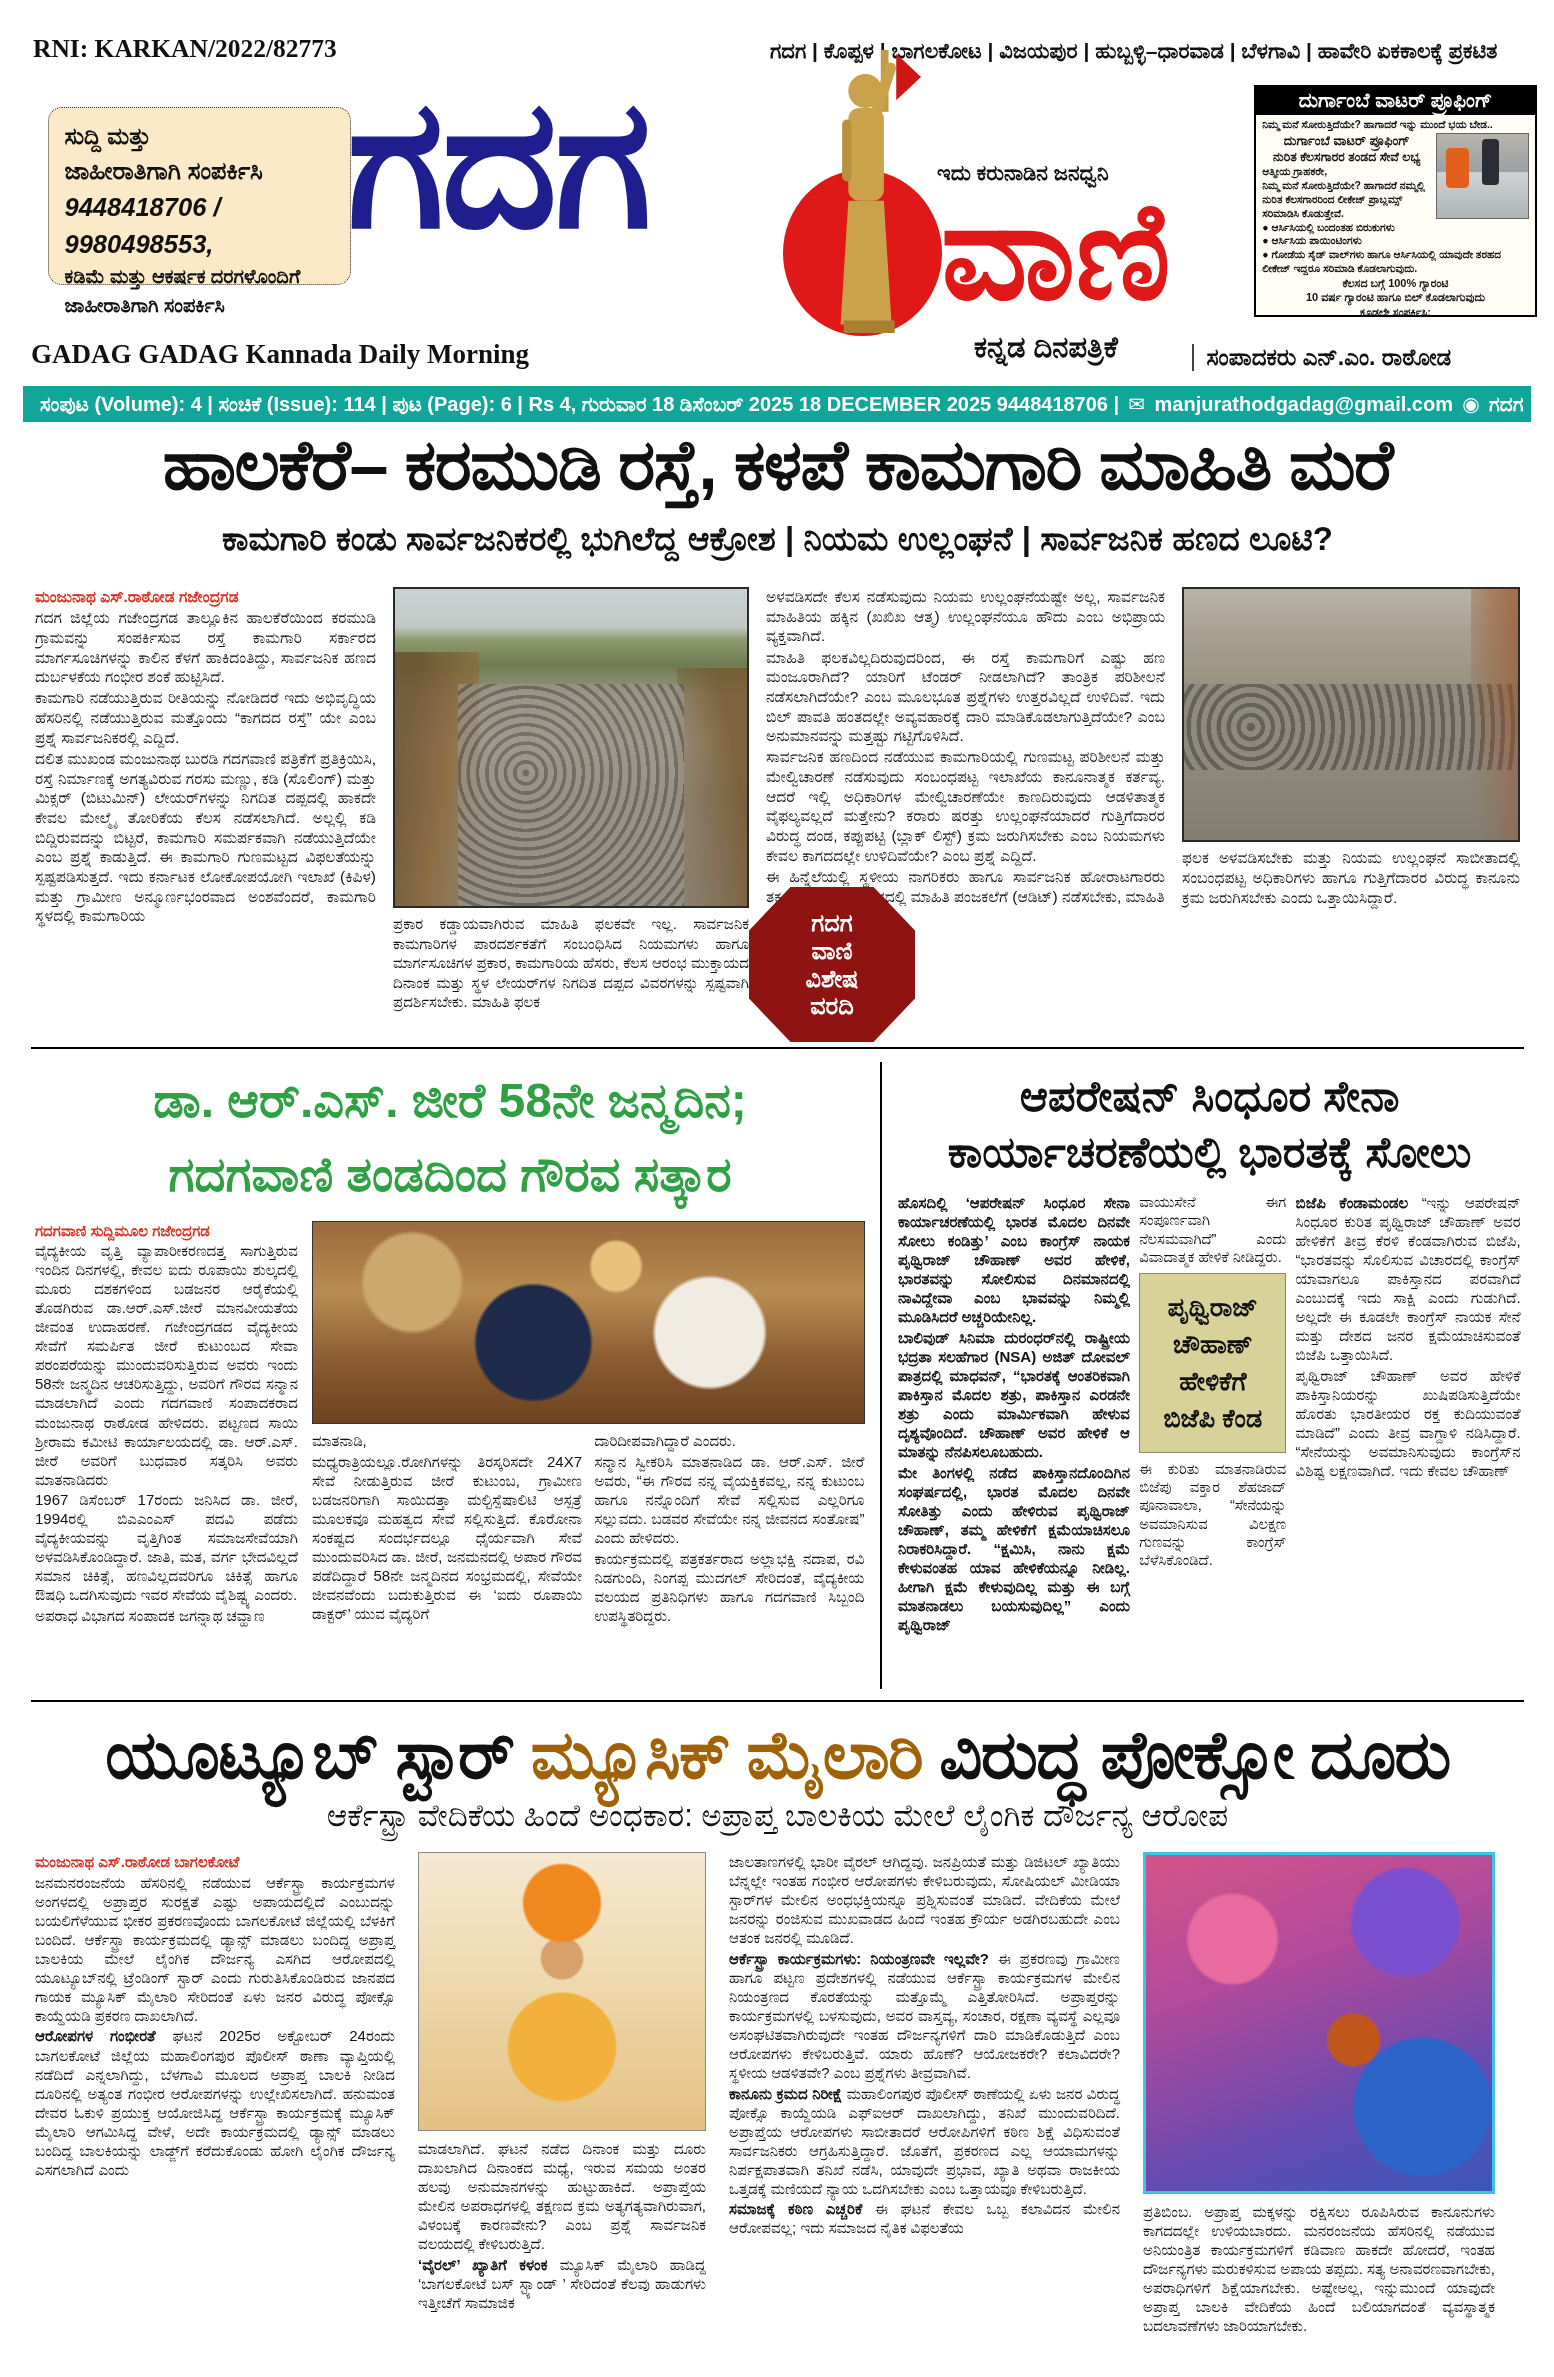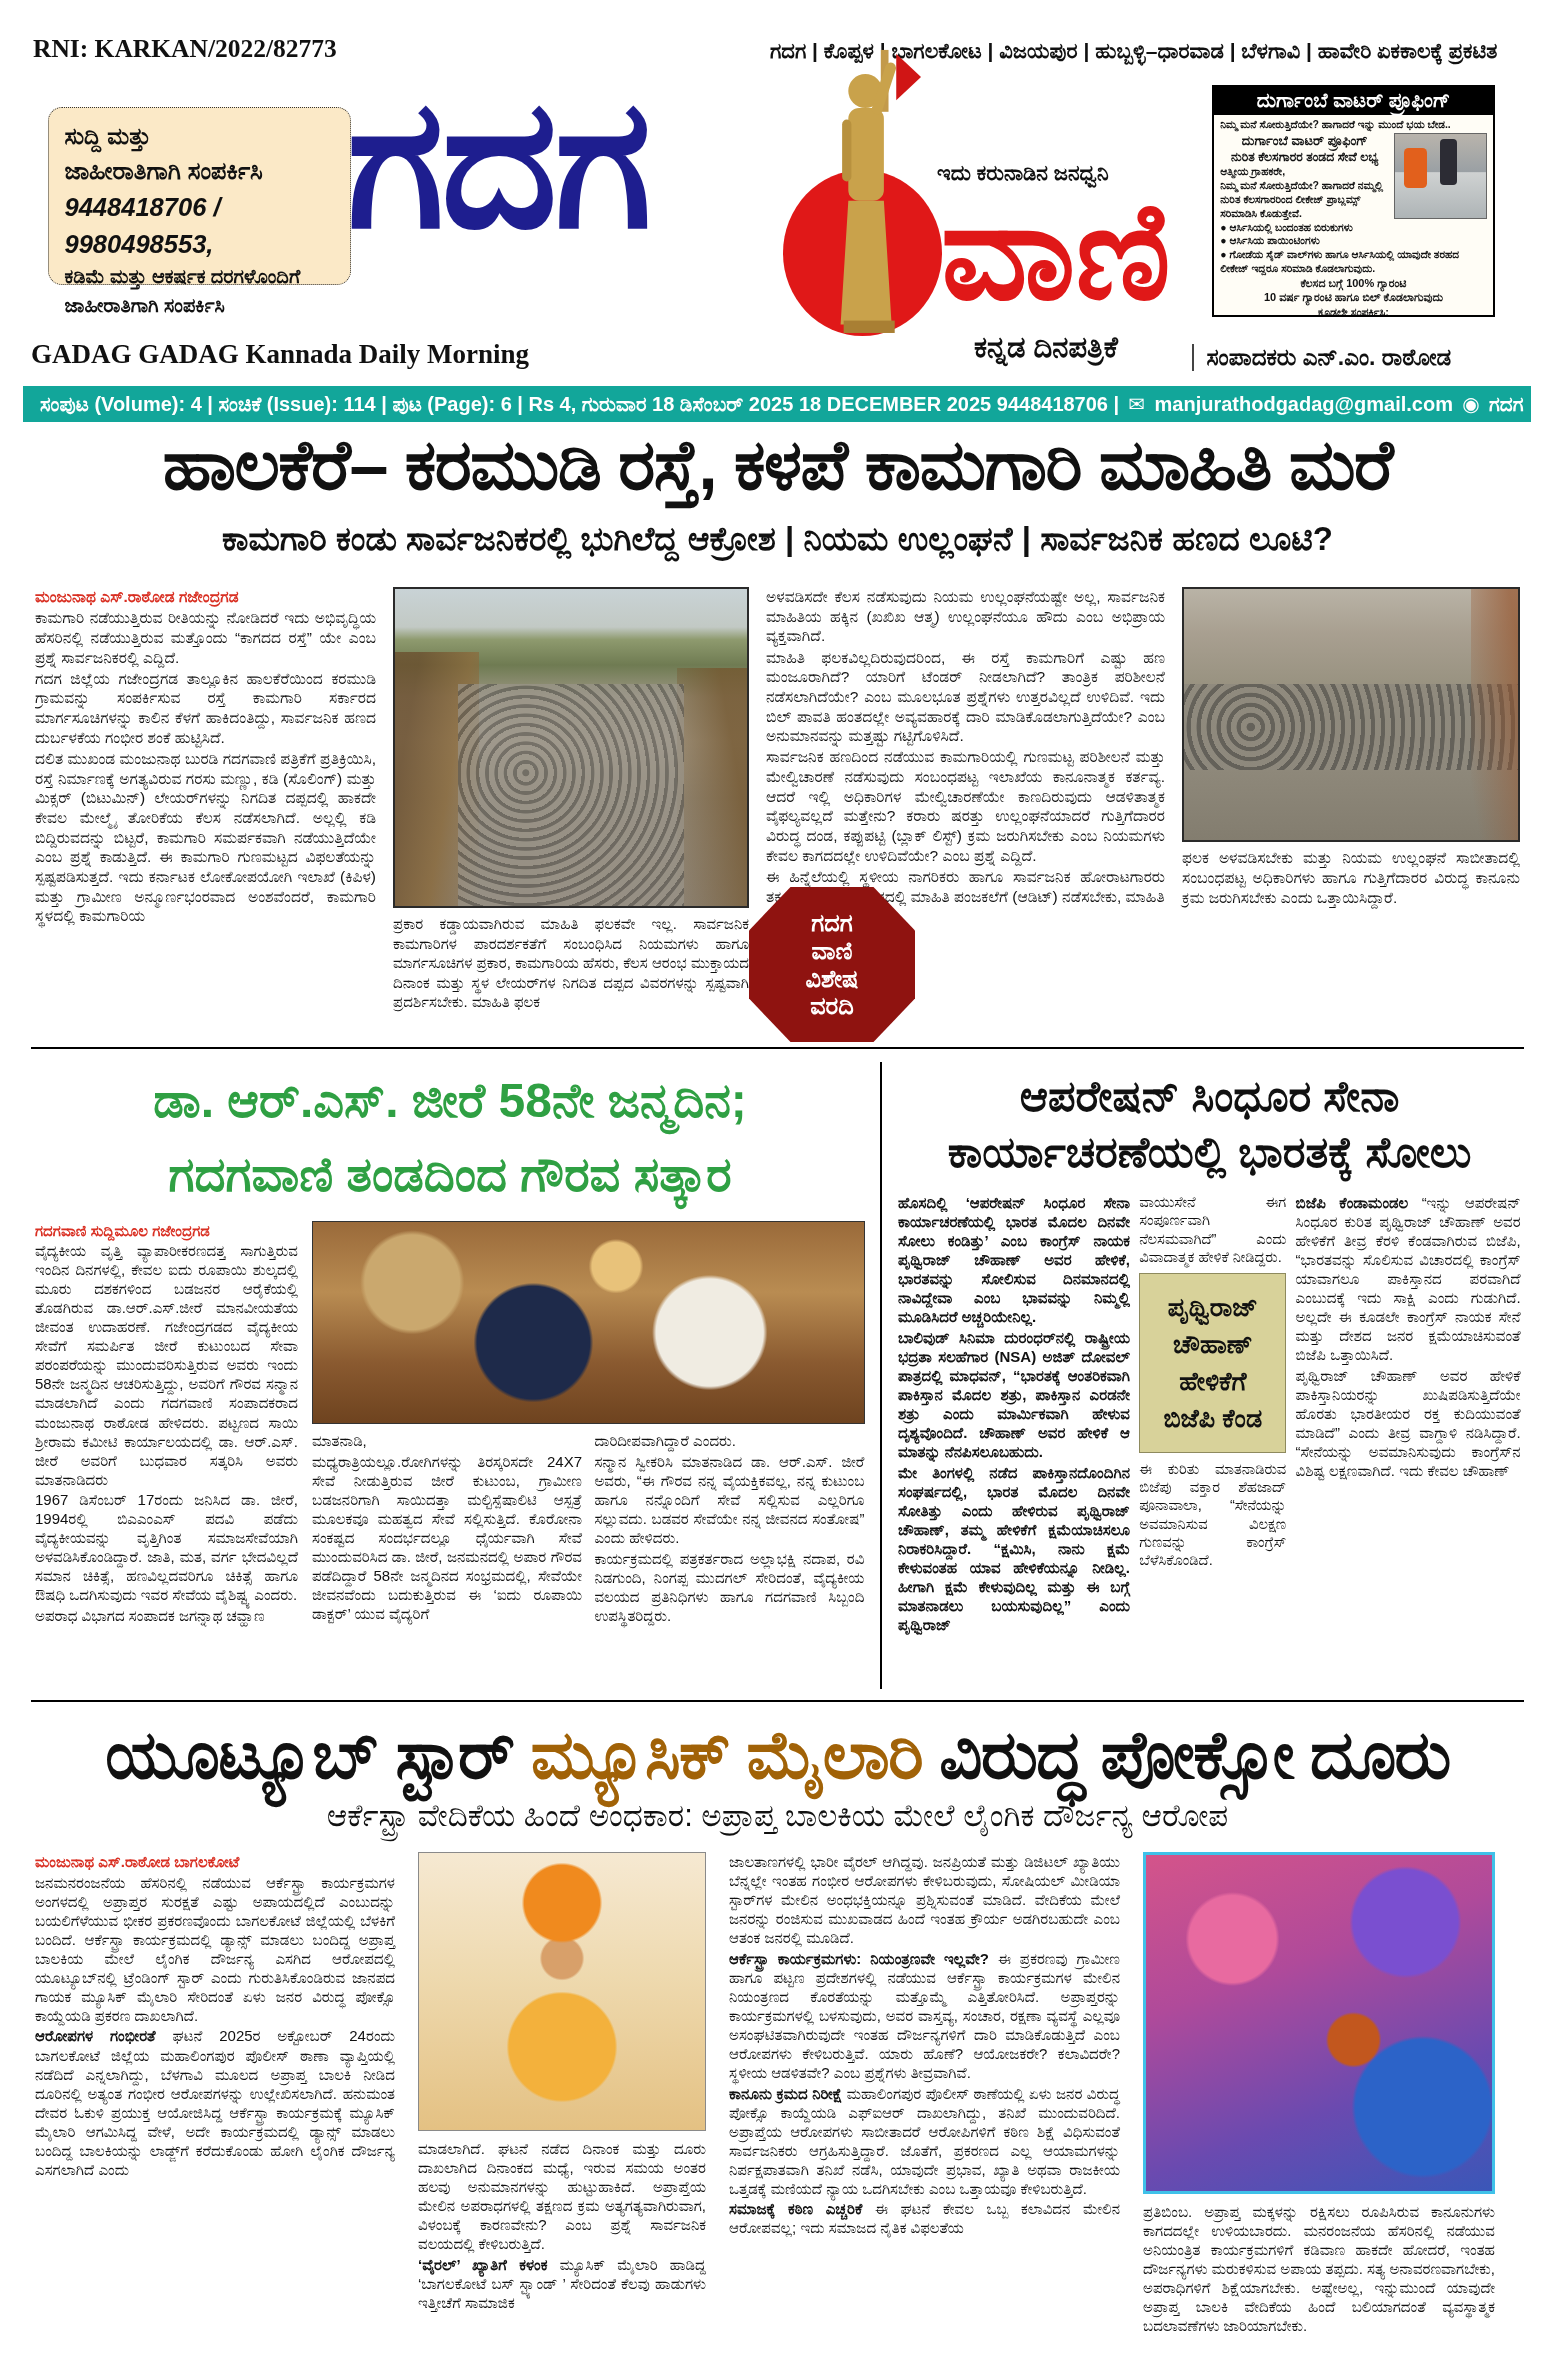--- a/index.html
+++ b/index.html
@@ -19,21 +19,21 @@
   .cb-l4,.cb-l5{font-size:19.4px;font-weight:bold;}
   .mast-gadag{left:347px;top:74px;font-size:180px;font-weight:800;color:#1E1E8F;line-height:1;letter-spacing:-3.1px;}
   .statue-blob{left:783px;top:170px;width:159px;height:166px;background:#E01818;border-radius:50%;}
   .statue{left:805px;top:46px;width:116px;height:294px;}
   .mast-tagline{left:937px;top:161px;font-size:21px;font-weight:bold;color:#111;}
   .mast-vani{left:941px;top:184px;font-size:135px;font-weight:800;color:#E01818;line-height:1;}
   .mast-daily{left:974px;top:331px;font-size:29px;font-weight:bold;}
   .eng-line{left:31px;top:339px;font-size:27px;font-weight:bold;}
   .editor-line{left:1192px;top:344px;font-size:23px;font-weight:bold;border-left:2.3px solid #444;padding-left:12.4px;}
   
-  .ad-box{left:1212px;top:85px;width:283px;height:232px;border:2.3px solid #000;background:#fffdf6;
+  .ad-box{left:1254px;top:85px;width:283px;height:232px;border:2.3px solid #000;background:#fffdf6;
           box-sizing:border-box;overflow:hidden;}
   .ad-head{background:#000;color:#fff;font-size:20px;font-weight:bold;text-align:center;padding:2.3px 0;}
   .ad-body{position:relative;padding:3.1px 6.2px;font-size:10.5px;line-height:1.32;font-weight:bold;}
   .ad-photo{float:right;width:91px;height:84px;margin:1.5px 0 3.1px 4.6px;border:0.8px solid #666;
       background:linear-gradient(180deg,#b9b4ac 0%,#9aa0a4 45%,#cfd2d2 46%,#aeb4b6 100%);position:relative;}
   .ad-photo .worker{position:absolute;left:9.3px;top:14px;width:23px;height:40px;background:#e2601c;border-radius:4.6px;}
   .ad-photo .worker2{position:absolute;left:45px;top:4.6px;width:17px;height:46px;background:#2c2c34;border-radius:3.9px;}
   .ad-l2{font-size:13px;text-align:center;}
   .ad-l3{font-size:12.4px;text-align:center;}
   .ad-bullet{font-size:10.5px;}
@@ -190,22 +190,22 @@
     <span>ಗದಗ</span>
   </div>
 
   <div class="abs s1-headline">ಹಾಲಕೆರೆ– ಕರಮುಡಿ ರಸ್ತೆ, ಕಳಪೆ ಕಾಮಗಾರಿ ಮಾಹಿತಿ ಮರೆ</div>
   <div class="abs s1-subhead">ಕಾಮಗಾರಿ ಕಂಡು ಸಾರ್ವಜನಿಕರಲ್ಲಿ ಭುಗಿಲೆದ್ದ ಆಕ್ರೋಶ | ನಿಯಮ ಉಲ್ಲಂಘನೆ | ಸಾರ್ವಜನಿಕ ಹಣದ ಲೂಟಿ?</div>
 
   <div class="abs s1-body">
     <div class="col-s1-1 bodytext just">
       <p class="byline">ಮಂಜುನಾಥ ಎಸ್.ರಾಠೋಡ ಗಜೇಂದ್ರಗಡ</p>
       <div>
+          <p>ಗದಗ ಜಿಲ್ಲೆಯ ಗಜೇಂದ್ರಗಡ ತಾಲ್ಲೂಕಿನ ಹಾಲಕೆರೆಯಿಂದ ಕರಮುಡಿ ಗ್ರಾಮವನ್ನು ಸಂಪರ್ಕಿಸುವ ರಸ್ತೆ ಕಾಮಗಾರಿ ಸರ್ಕಾರದ ಮಾರ್ಗಸೂಚಿಗಳನ್ನು ಕಾಲಿನ ಕೆಳಗೆ ಹಾಕಿದಂತಿದ್ದು, ಸಾರ್ವಜನಿಕ ಹಣದ ದುರ್ಬಳಕೆಯ ಗಂಭೀರ ಶಂಕೆ ಹುಟ್ಟಿಸಿದೆ.</p>
           <p>ಕಾಮಗಾರಿ ನಡೆಯುತ್ತಿರುವ ರೀತಿಯನ್ನು ನೋಡಿದರೆ ಇದು ಅಭಿವೃದ್ಧಿಯ ಹೆಸರಿನಲ್ಲಿ ನಡೆಯುತ್ತಿರುವ ಮತ್ತೊಂದು “ಕಾಗದದ ರಸ್ತೆ” ಯೇ ಎಂಬ ಪ್ರಶ್ನೆ ಸಾರ್ವಜನಿಕರಲ್ಲಿ ಎದ್ದಿದೆ.</p>
-          <p>ಗದಗ ಜಿಲ್ಲೆಯ ಗಜೇಂದ್ರಗಡ ತಾಲ್ಲೂಕಿನ ಹಾಲಕೆರೆಯಿಂದ ಕರಮುಡಿ ಗ್ರಾಮವನ್ನು ಸಂಪರ್ಕಿಸುವ ರಸ್ತೆ ಕಾಮಗಾರಿ ಸರ್ಕಾರದ ಮಾರ್ಗಸೂಚಿಗಳನ್ನು ಕಾಲಿನ ಕೆಳಗೆ ಹಾಕಿದಂತಿದ್ದು, ಸಾರ್ವಜನಿಕ ಹಣದ ದುರ್ಬಳಕೆಯ ಗಂಭೀರ ಶಂಕೆ ಹುಟ್ಟಿಸಿದೆ.</p>
           <p>ದಲಿತ ಮುಖಂಡ ಮಂಜುನಾಥ ಬುರಡಿ ಗದಗವಾಣಿ ಪತ್ರಿಕೆಗೆ ಪ್ರತಿಕ್ರಿಯಿಸಿ, ರಸ್ತೆ ನಿರ್ಮಾಣಕ್ಕೆ ಅಗತ್ಯವಿರುವ ಗರಸು ಮಣ್ಣು, ಕಡಿ (ಸೊಲಿಂಗ್) ಮತ್ತು ಮಿಕ್ಸರ್ (ಬಿಟುಮಿನ್) ಲೇಯರ್‌ಗಳನ್ನು ನಿಗದಿತ ದಪ್ಪದಲ್ಲಿ ಹಾಕದೇ ಕೇವಲ ಮೇಲ್ಮೈ ತೋರಿಕೆಯ ಕೆಲಸ ನಡೆಸಲಾಗಿದೆ. ಅಲ್ಲಲ್ಲಿ ಕಡಿ ಬಿದ್ದಿರುವದನ್ನು ಬಿಟ್ಟರೆ, ಕಾಮಗಾರಿ ಸಮರ್ಪಕವಾಗಿ ನಡೆಯುತ್ತಿದೆಯೇ ಎಂಬ ಪ್ರಶ್ನೆ ಕಾಡುತ್ತಿದೆ. ಈ ಕಾಮಗಾರಿ ಗುಣಮಟ್ಟದ ವಿಫಲತೆಯನ್ನು ಸ್ಪಷ್ಟಪಡಿಸುತ್ತದೆ. ಇದು ಕರ್ನಾಟಕ ಲೋಕೋಪಯೋಗಿ ಇಲಾಖೆ (ಕಿಪಿಳ) ಮತ್ತು ಗ್ರಾಮೀಣ ಅನ್ಮೂರ್ಣಭಂರವಾದ ಅಂಶವೆಂದರೆ, ಕಾಮಗಾರಿ ಸ್ಥಳದಲ್ಲಿ ಕಾಮಗಾರಿಯ</p>
         </div>
     </div>
     <div class="col-s1-photo">
       <div class="news-photo photo-road1">
         <div class="edge-l"></div>
           <div class="edge-r"></div>
           <div class="gravel"></div>
       </div>
       <div class="photo-caption just">ಪ್ರಕಾರ ಕಡ್ಡಾಯವಾಗಿರುವ ಮಾಹಿತಿ ಫಲಕವೇ ಇಲ್ಲ. ಸಾರ್ವಜನಿಕ ಕಾಮಗಾರಿಗಳ ಪಾರದರ್ಶಕತೆಗೆ ಸಂಬಂಧಿಸಿದ ನಿಯಮಗಳು ಹಾಗೂ ಮಾರ್ಗಸೂಚಿಗಳ ಪ್ರಕಾರ, ಕಾಮಗಾರಿಯ ಹೆಸರು, ಕೆಲಸ ಆರಂಭ ಮುಕ್ತಾಯದ ದಿನಾಂಕ ಮತ್ತು ಸ್ಥಳ ಲೇಯರ್‌ಗಳ ನಿಗದಿತ ದಪ್ಪದ ವಿವರಗಳನ್ನು ಸ್ಪಷ್ಟವಾಗಿ ಪ್ರದರ್ಶಿಸಬೇಕು. ಮಾಹಿತಿ ಫಲಕ</div>

